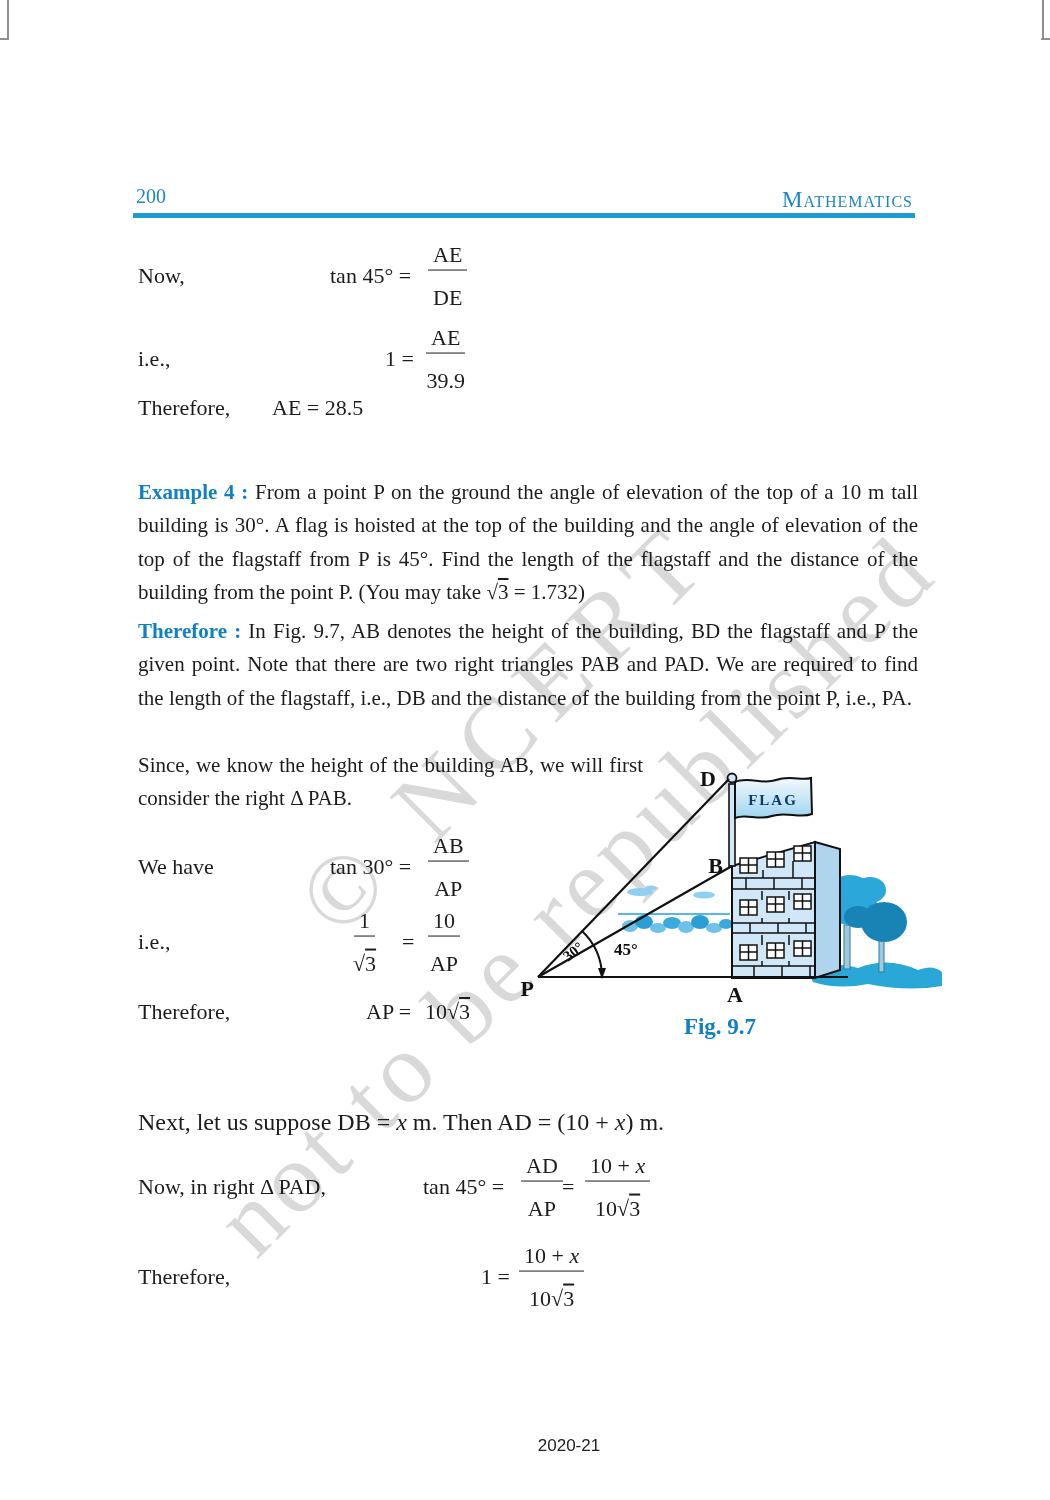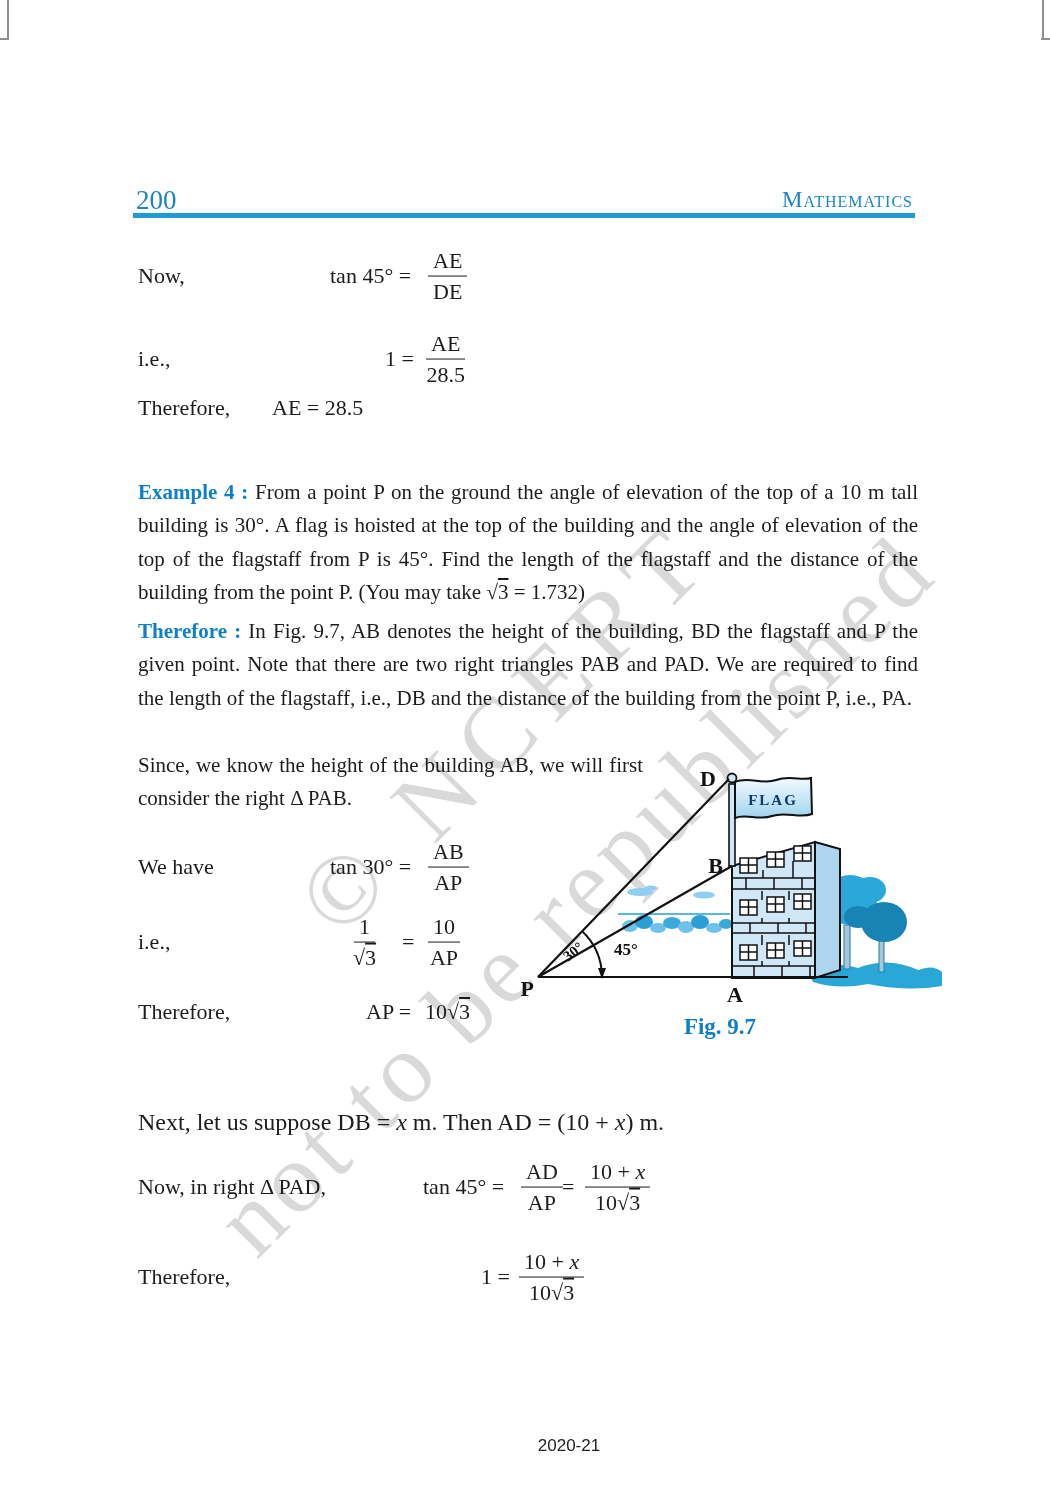--- a/index.html
+++ b/index.html
@@ -8,35 +8,35 @@
   
   .cm{position:absolute;background:#8f8f8f;}
   
   .wm{position:absolute;white-space:nowrap;color:rgba(0,0,0,0.15);
       font-family:"Liberation Serif",serif;pointer-events:none;}
   .wm1{left:505px;top:727px;font-size:100px;letter-spacing:16px;
        transform:translate(-50%,-50%) rotate(-45deg);}
   .wm2{left:575px;top:895px;font-size:100px;letter-spacing:6px;
        transform:translate(-50%,-50%) rotate(-45deg);}
   
-  .pagenum{position:absolute;left:136px;top:185px;font-size:27px;color:#1b86c5;}
+  .pagenum{position:absolute;left:136px;top:185px;font-size:20px;color:#1b86c5;}
   .subject{position:absolute;left:560px;top:187px;width:353px;text-align:right;
            font-size:23px;color:#1b86c5;font-variant:small-caps;letter-spacing:1px;}
   .rule{position:absolute;left:133px;top:213px;width:782px;height:5px;background:#1e9ad5;}
   
   .para{position:absolute;left:138px;width:780px;font-size:21px;line-height:33.4px;
         text-align:justify;}
   .accent{color:#1080c4;font-weight:bold;margin-top:7px;}
   
   .eq{position:absolute;left:138px;width:780px;font-size:22px;}
   .eq > span{position:absolute;top:50%;transform:translateY(-50%);white-space:nowrap;}
   .frac{display:inline-flex;flex-direction:column;align-items:center;line-height:1.18;
         text-align:center;vertical-align:middle;}
   .frac .num{border-bottom:1.7px solid #1c1c1c;padding:0 5px 2px;}
-  .frac .den{padding-top:2px;}
+  .frac .den{padding-top:14px;}
   .sq{white-space:nowrap;}
   .sq .r{text-decoration:overline;}
   .vx{font-style:italic;}
   .mathline{font-size:22px;}
   
   .figcap{position:absolute;left:600px;top:1014px;width:240px;text-align:center;
           font-size:23px;font-weight:bold;color:#1080c4;}
   .figsvg{position:absolute;left:518px;top:742px;}
   
   .footer{position:absolute;left:0;top:1436px;width:1050px;text-align:center;
@@ -66,21 +66,21 @@
           <span class="num">AE</span>
           <span class="den">DE</span>
         </span></span>
   </div>
 
   <div class="eq" style="top:327px;height:64px;">
     <span style="left:0;">i.e.,</span>
     <span style="left:247px;">1 =</span>
     <span style="left:288px;"><span class="frac">
           <span class="num">AE</span>
-          <span class="den">28.5</span>
+          <span class="den">39.9</span>
         </span></span>
   </div>
 
   <div class="eq" style="top:391px;height:34px;">
     <span style="left:0;">Therefore,</span>
     <span style="left:134px;">AE =  28.5</span>
   </div>
 
 
   <div class="para" style="top:476px;">

